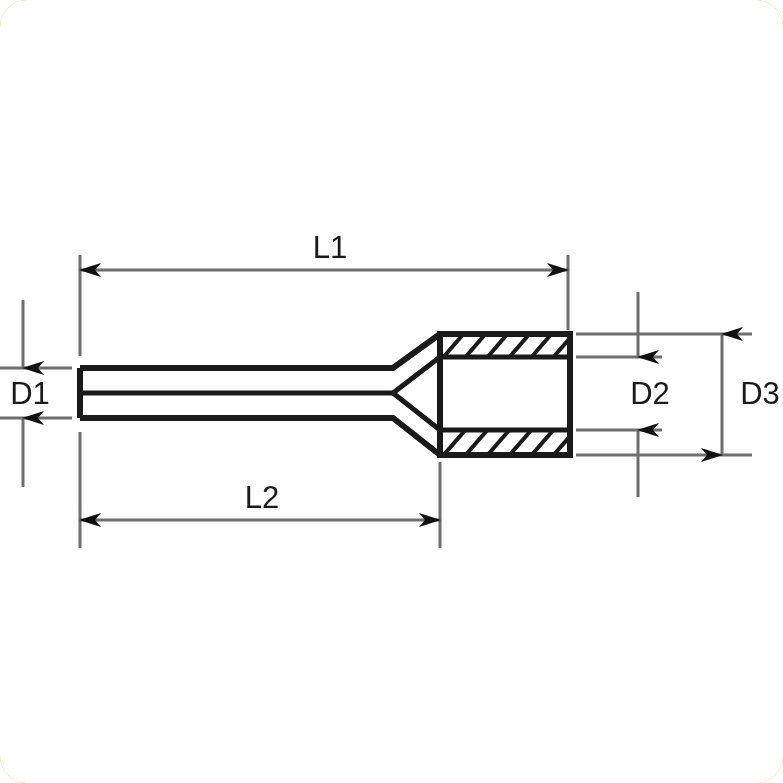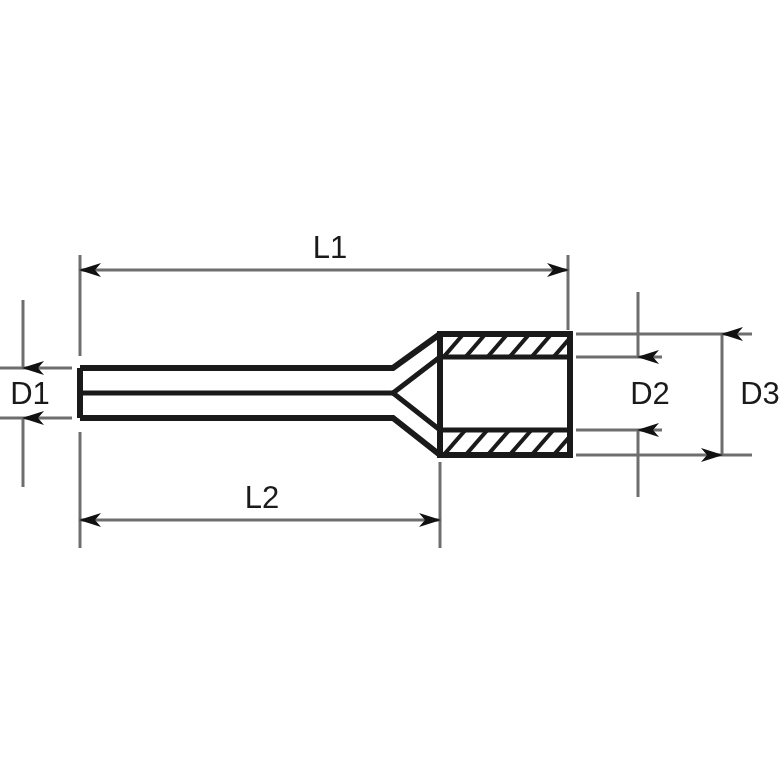--- a/index.html
+++ b/index.html
@@ -10,20 +10,21 @@
   }
   body {
     font-family: "Liberation Sans", sans-serif;
   }
   #drawing-root {
     position: relative;
     width: 783px;
     height: 783px;
     background: #84cc16;
     overflow: hidden;
+    border-radius: 27px;
   }
   #drawing-svg {
     display: block;
     width: 783px;
     height: 783px;
   }
   .dim-label {
     font-family: "Liberation Sans", sans-serif;
     font-size: 31px;
     fill: #1a1a1a;

